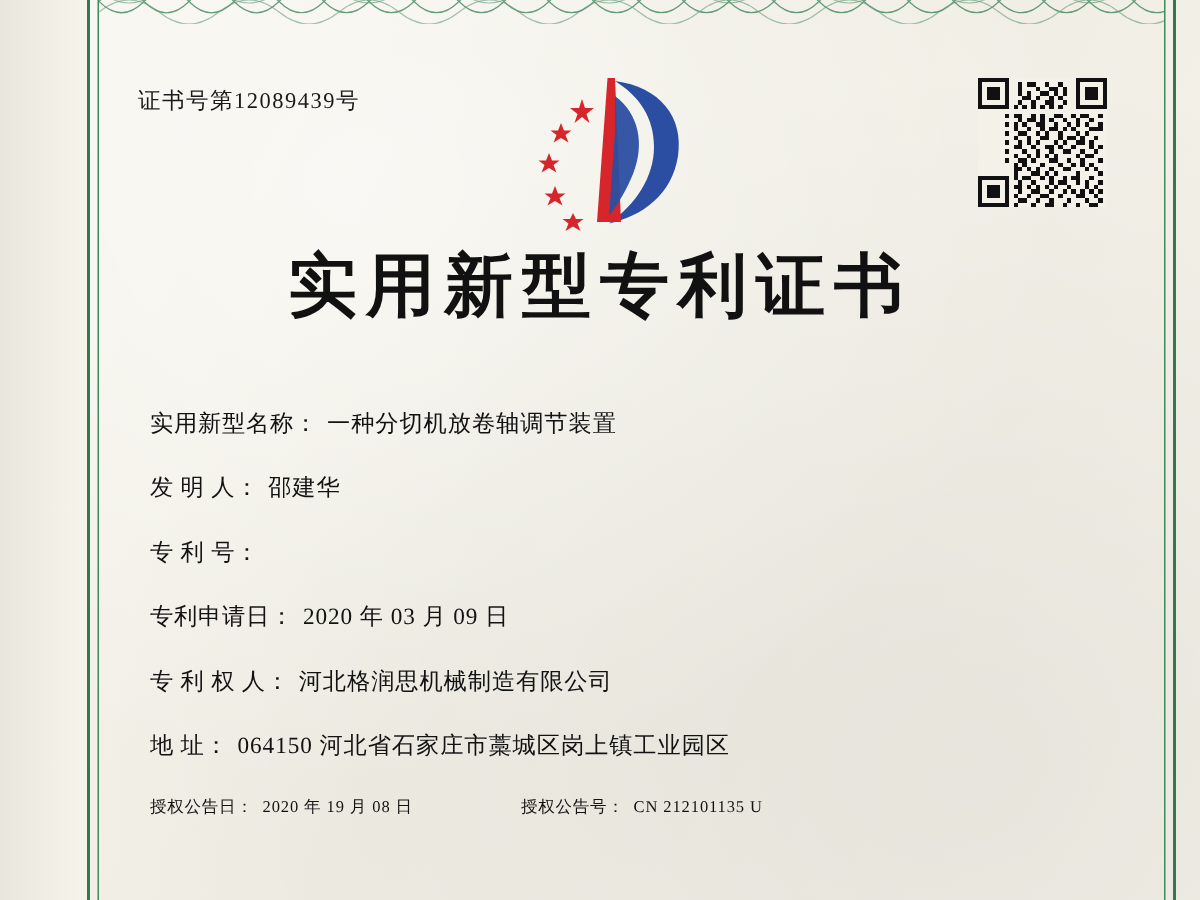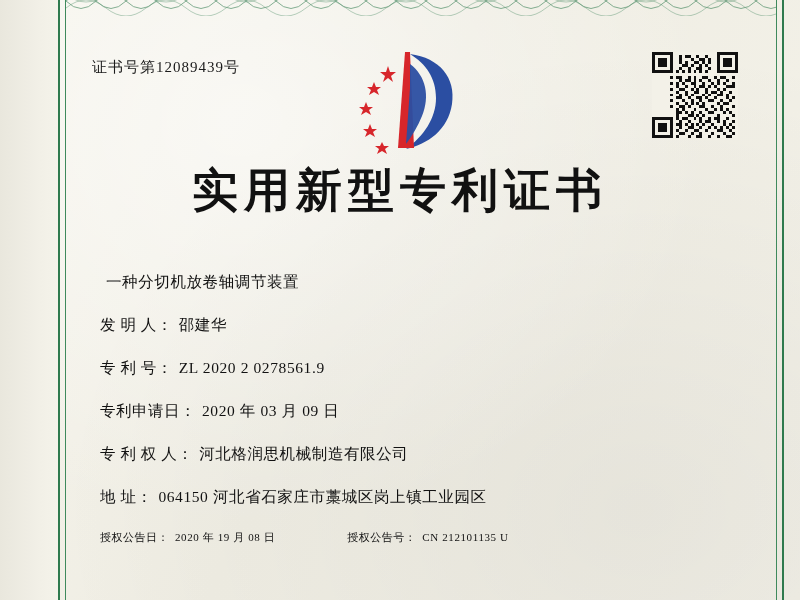--- a/index.html
+++ b/index.html
@@ -386,31 +386,31 @@
           <rect x="25" y="28" width="2" height="1"></rect>
       </g>
     </svg>
   </div>
 
   <div class="title">实用新型专利证书</div>
 
   <div class="fields">
 
     <div class="field-row">
+      <span class="field-label">实用新型名称：</span>
       <span class="field-value">一种分切机放卷轴调节装置</span>
     </div>
 
     <div class="field-row">
       <span class="field-label">发 明 人：</span>
       <span class="field-value">邵建华</span>
     </div>
 
     <div class="field-row">
       <span class="field-label">专 利 号：</span>
-      <span class="field-value">ZL 2020 2 0278561.9</span>
     </div>
 
     <div class="field-row">
       <span class="field-label">专利申请日：</span>
       <span class="field-value">2020 年 03 月 09 日</span>
     </div>
 
     <div class="field-row">
       <span class="field-label">专 利 权 人：</span>
       <span class="field-value">河北格润思机械制造有限公司</span>

